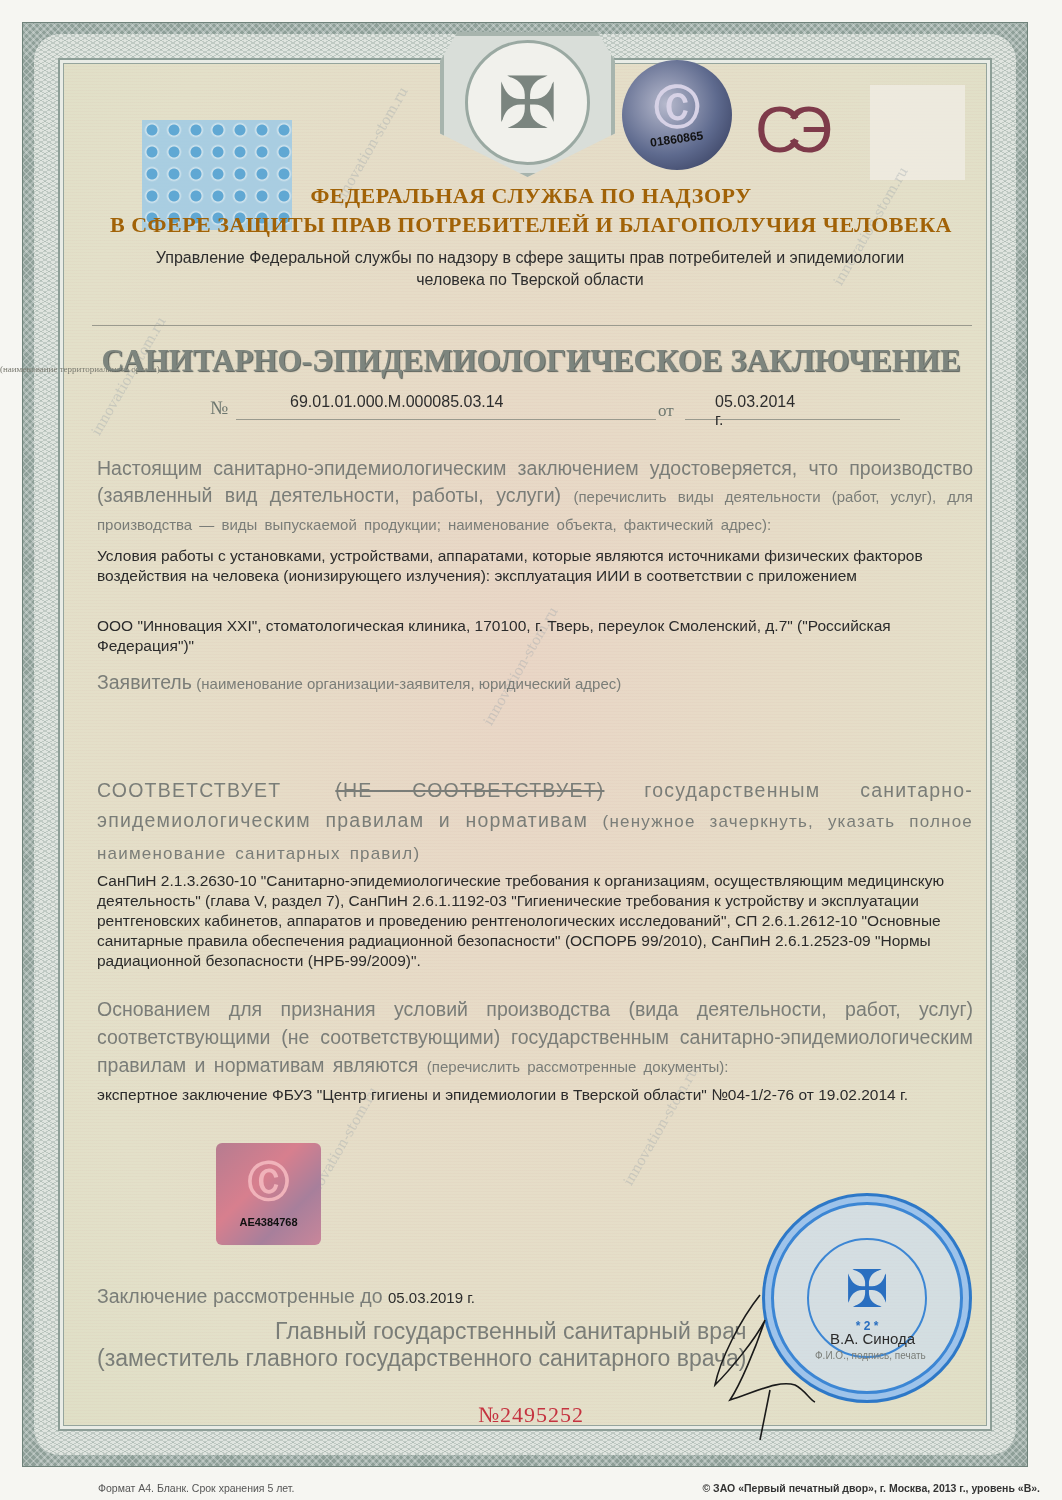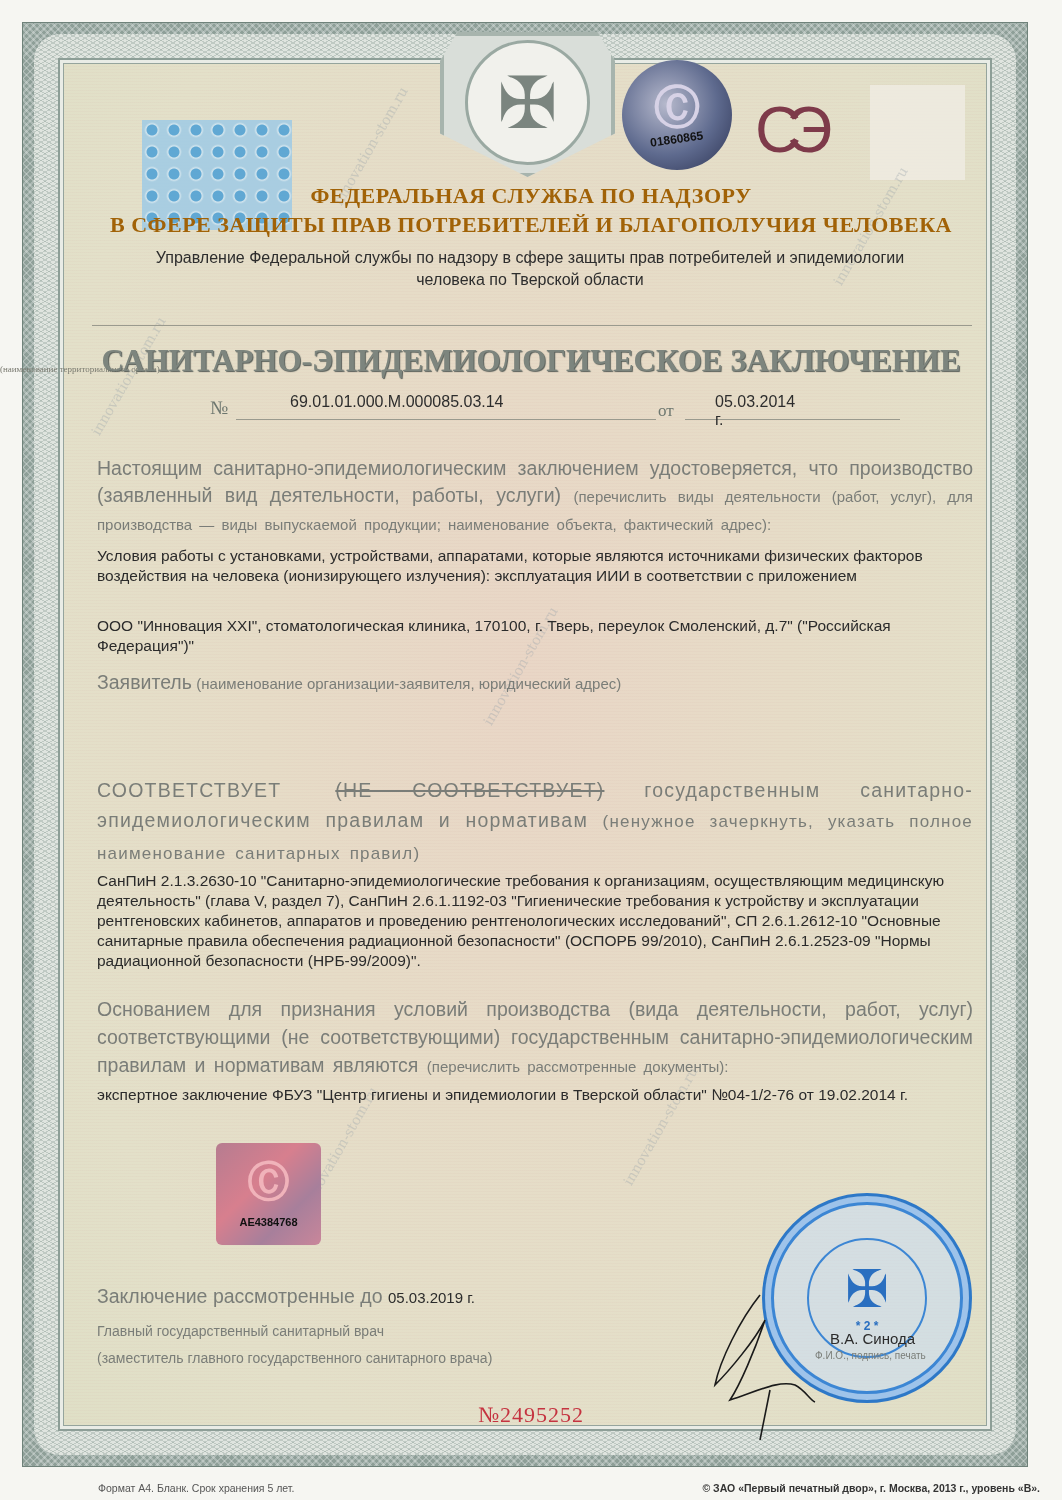--- a/index.html
+++ b/index.html
@@ -106,21 +106,21 @@
   .hologram-sq {
     position: absolute; left: 216px; top: 1143px; width: 105px; height: 102px; border-radius: 6px;
     background: linear-gradient(135deg, #b67c90 0%, #d77f8e 40%, #a77f9b 70%, #c9869a 100%);
     display: flex; flex-direction: column; align-items: center; justify-content: center;
   }
   .hologram-sq .mark { font-size: 42px; color: #f0b3ba; font-weight: bold; line-height: 1; }
   .hologram-sq .num { font-size: 11px; color: #111; font-weight: bold; margin-top: 13px; }
 
   .valid { position: absolute; left: 97px; top: 1285px; font-size: 19.5px; color: #7a7d78; }
   .valid .v { font-size: 15px; color: #2b2b2b; }
-  .doctor { position: absolute; left: 97px; top: 1318px; font-size: 14px; line-height: 27px; color: #7a7d78; }
+  .doctor { position: absolute; left: 97px; top: 1318px; font-size: 23px; line-height: 27px; color: #7a7d78; text-align: right; }
   .signer { position: absolute; left: 830px; top: 1330px; font-size: 15px; color: #2b2b2b; }
   .sig-caption { position: absolute; left: 815px; top: 1350px; font-size: 10px; color: #7a7d78; }
   .signature { position: absolute; left: 700px; top: 1290px; width: 120px; height: 150px; }
 
   .stamp {
     position: absolute; left: 762px; top: 1193px; width: 210px; height: 210px; border-radius: 50%;
     border: 3px solid #2d78c8; background: rgba(200,220,245,0.55);
     box-shadow: inset 0 0 0 6px rgba(255,255,255,0.5), inset 0 0 0 9px #3c86d4;
     display: flex; align-items: center; justify-content: center;
   }

